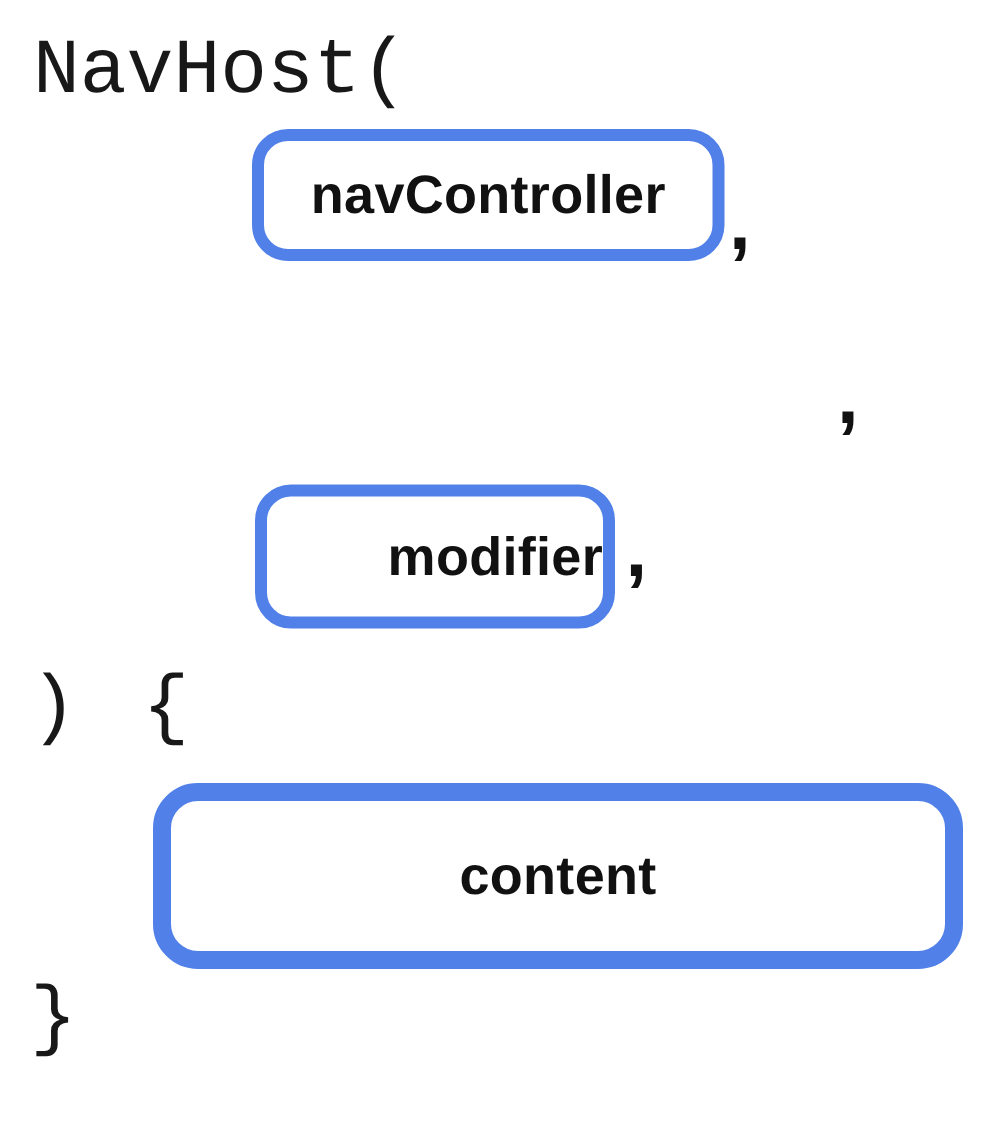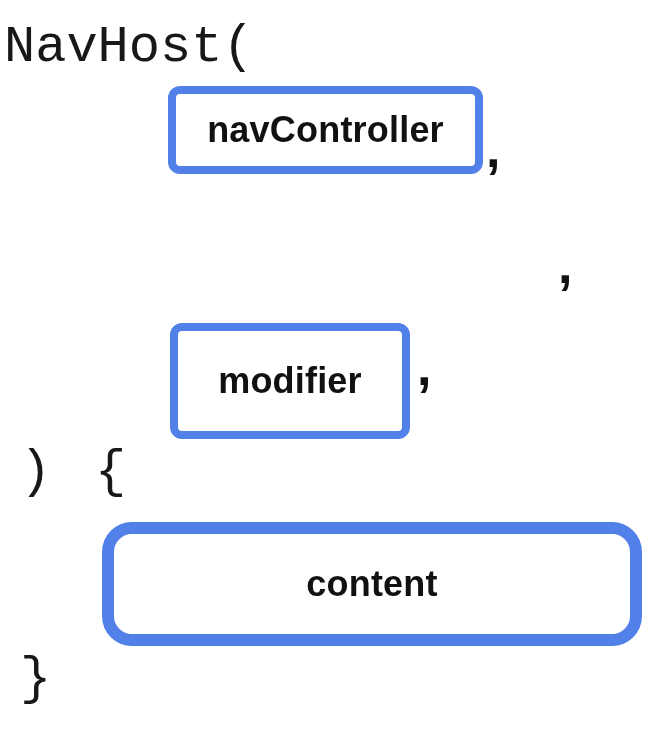--- a/index.html
+++ b/index.html
@@ -20,21 +20,21 @@
     font-family: "Liberation Mono", monospace;
     font-size: 52px;
     line-height: 1;
     color: #181818;
     white-space: pre;
   }
   .param-box {
     position: absolute;
     box-sizing: border-box;
     border: 8px solid var(--accent-blue, #5080E8);
-    border-radius: 12px;
+    border-radius: 24px;
     background: #ffffff;
     display: flex;
     align-items: center;
     justify-content: center;
   }
   .content-box {
     position: absolute;
     box-sizing: border-box;
     border: 12px solid var(--accent-blue, #5080E8);
     border-radius: 30px;
@@ -50,26 +50,26 @@
     letter-spacing: 0.2px;
   }
   .comma {
     position: absolute;
     font-size: 52px;
     font-weight: 700;
     line-height: 1;
     color: #111111;
   }
   
-  #fn-open        { left: 4px;  top: 22px; }
+  #fn-open        { left: 22px;  top: 22px; }
   #box-navcontroller     { left: 168px; top: 86px;  width: 315px; height: 88px; }
   #comma-navcontroller   { left: 486px; top: 123px; }
   #box-startdestination  { left: 170px; top: 206px; width: 380px; height: 90px; }
   #comma-startdestination{ left: 558px; top: 239px; }
-  #box-modifier          { left: 170px; top: 323px; width: 240px; height: 116px; }
+  #box-modifier          { left: 170px; top: 323px; width: 240px; height: 96px; justify-content: flex-end; }
   #comma-modifier        { left: 417px; top: 341px; }
   #close-paren    { left: 20px;  top: 447px; }
   #open-brace     { left: 95px;  top: 447px; }
   #box-content    { left: 102px; top: 522px; width: 540px; height: 124px; }
   #close-brace    { left: 20px;  top: 654px; }
 </style>
 </head>
 <body style="background: rgb(255, 255, 255);">
 
 <div class="canvas">

